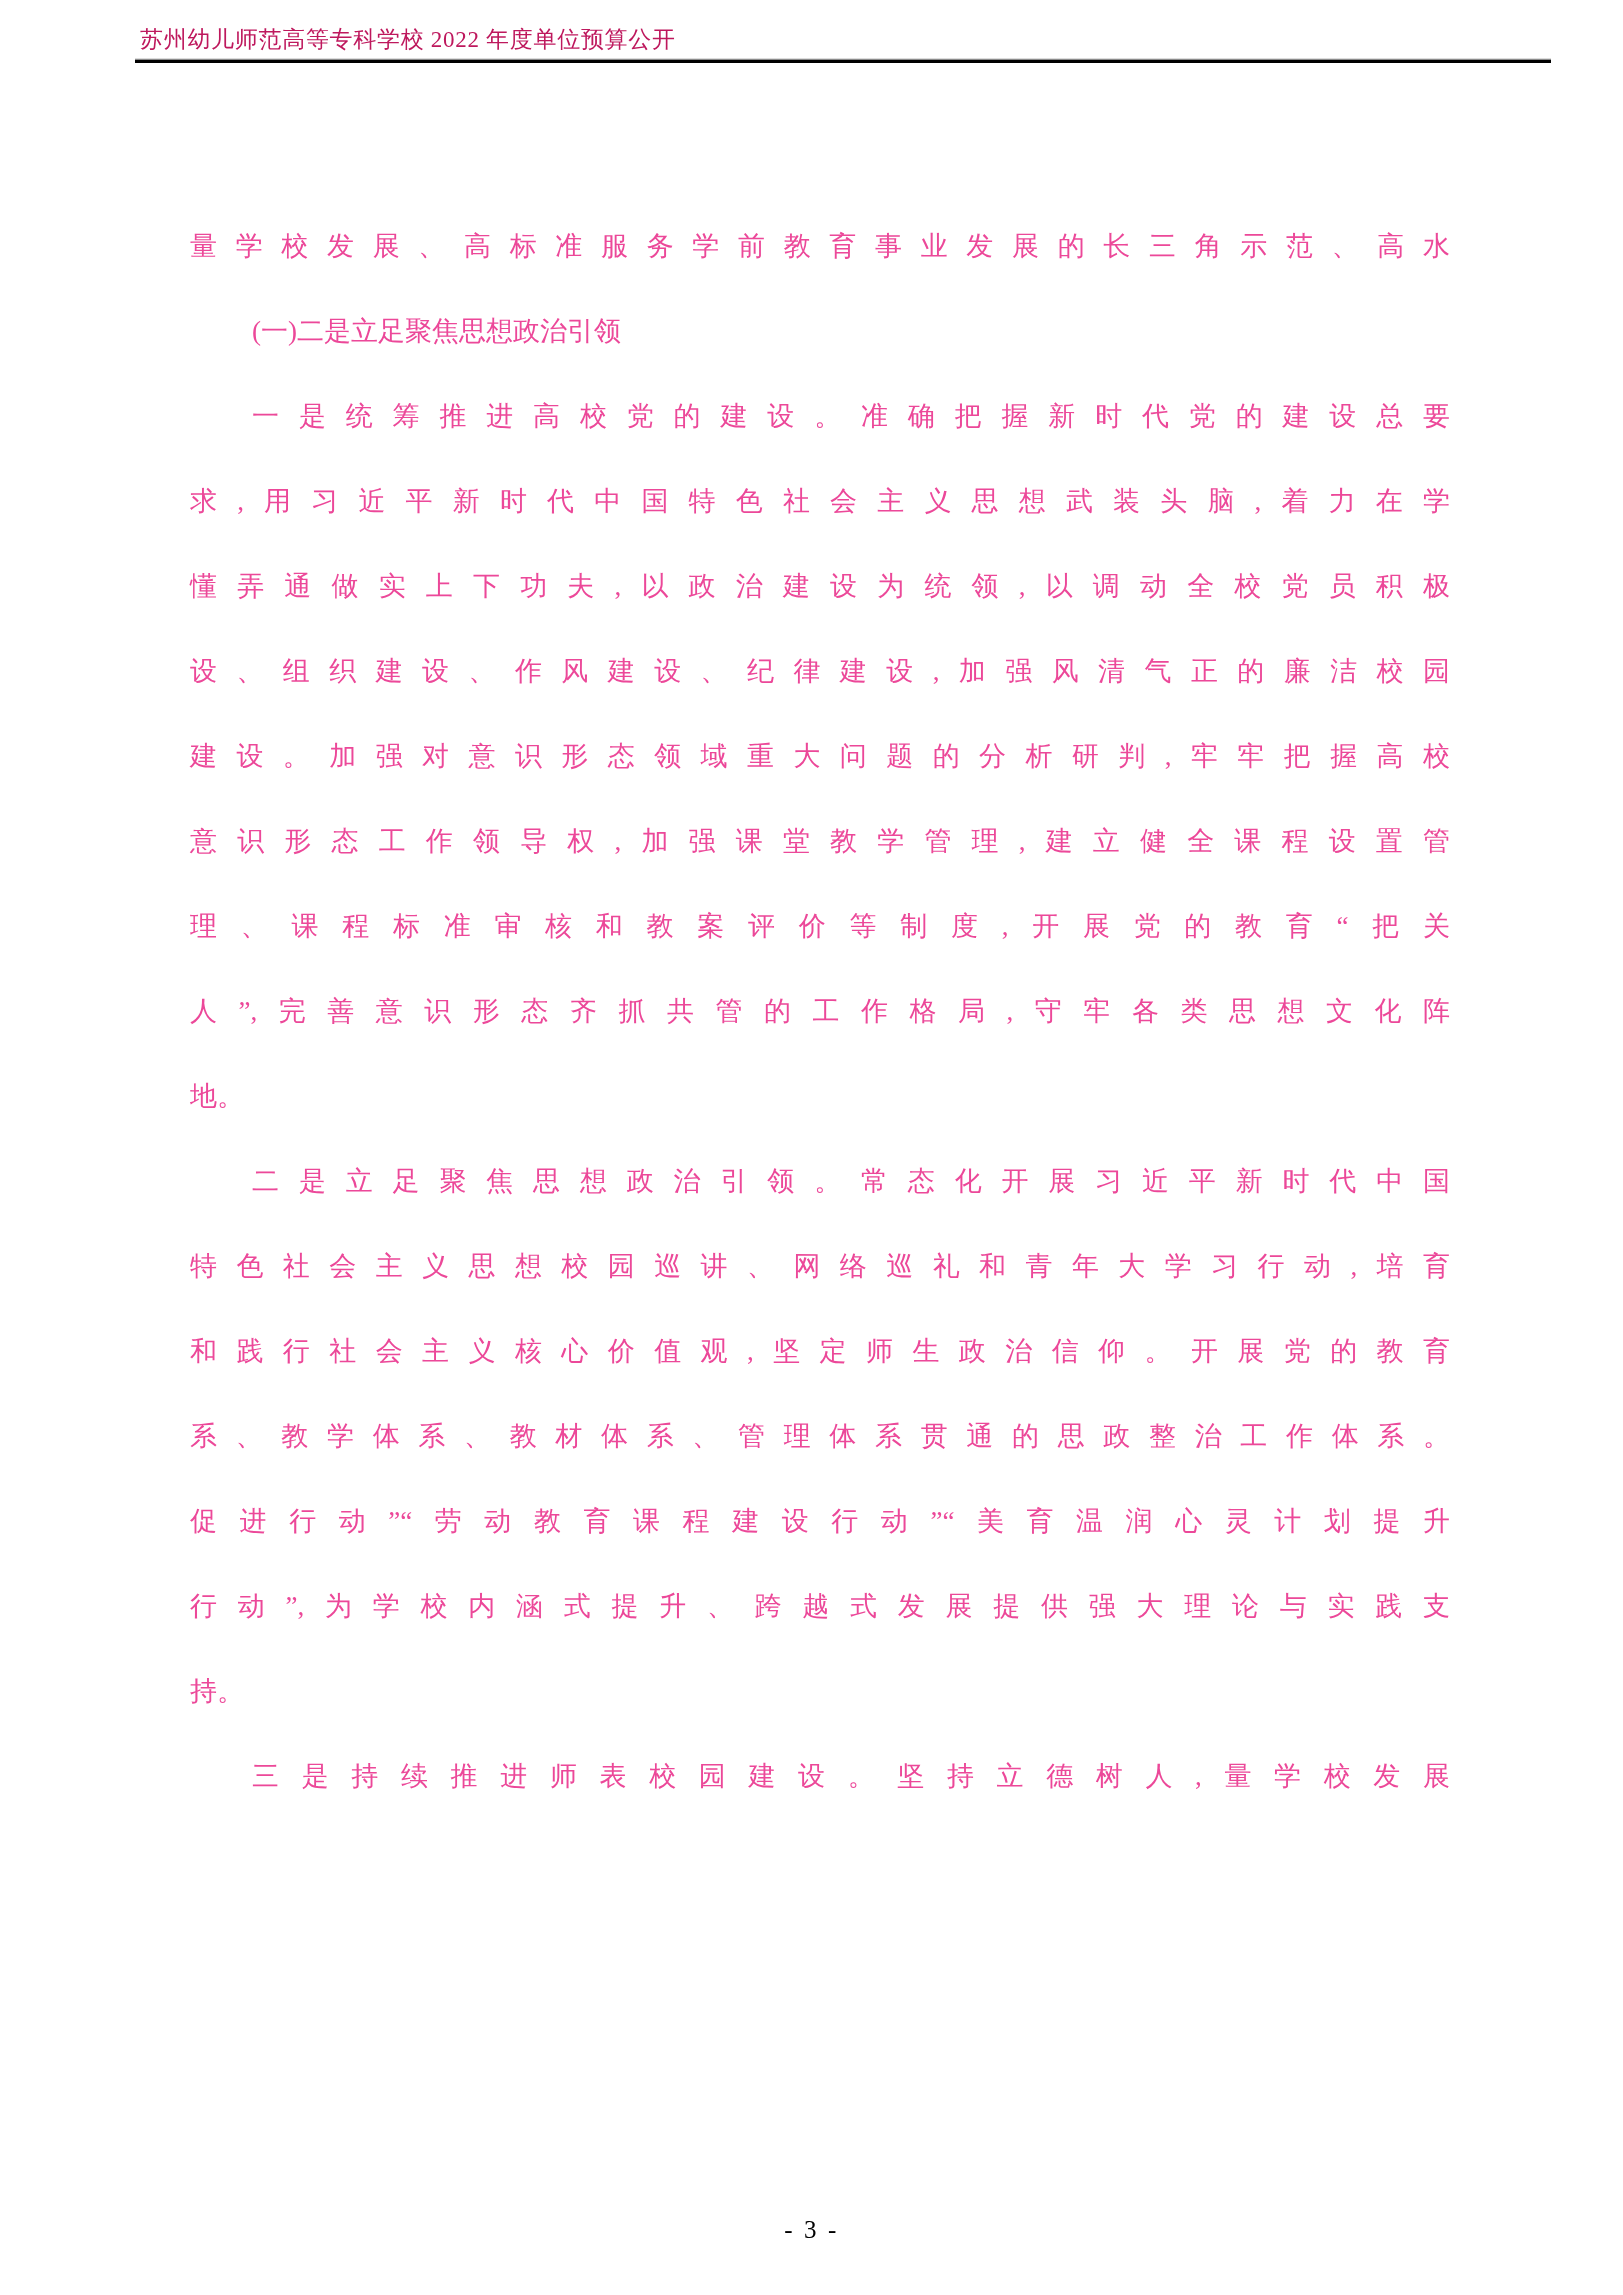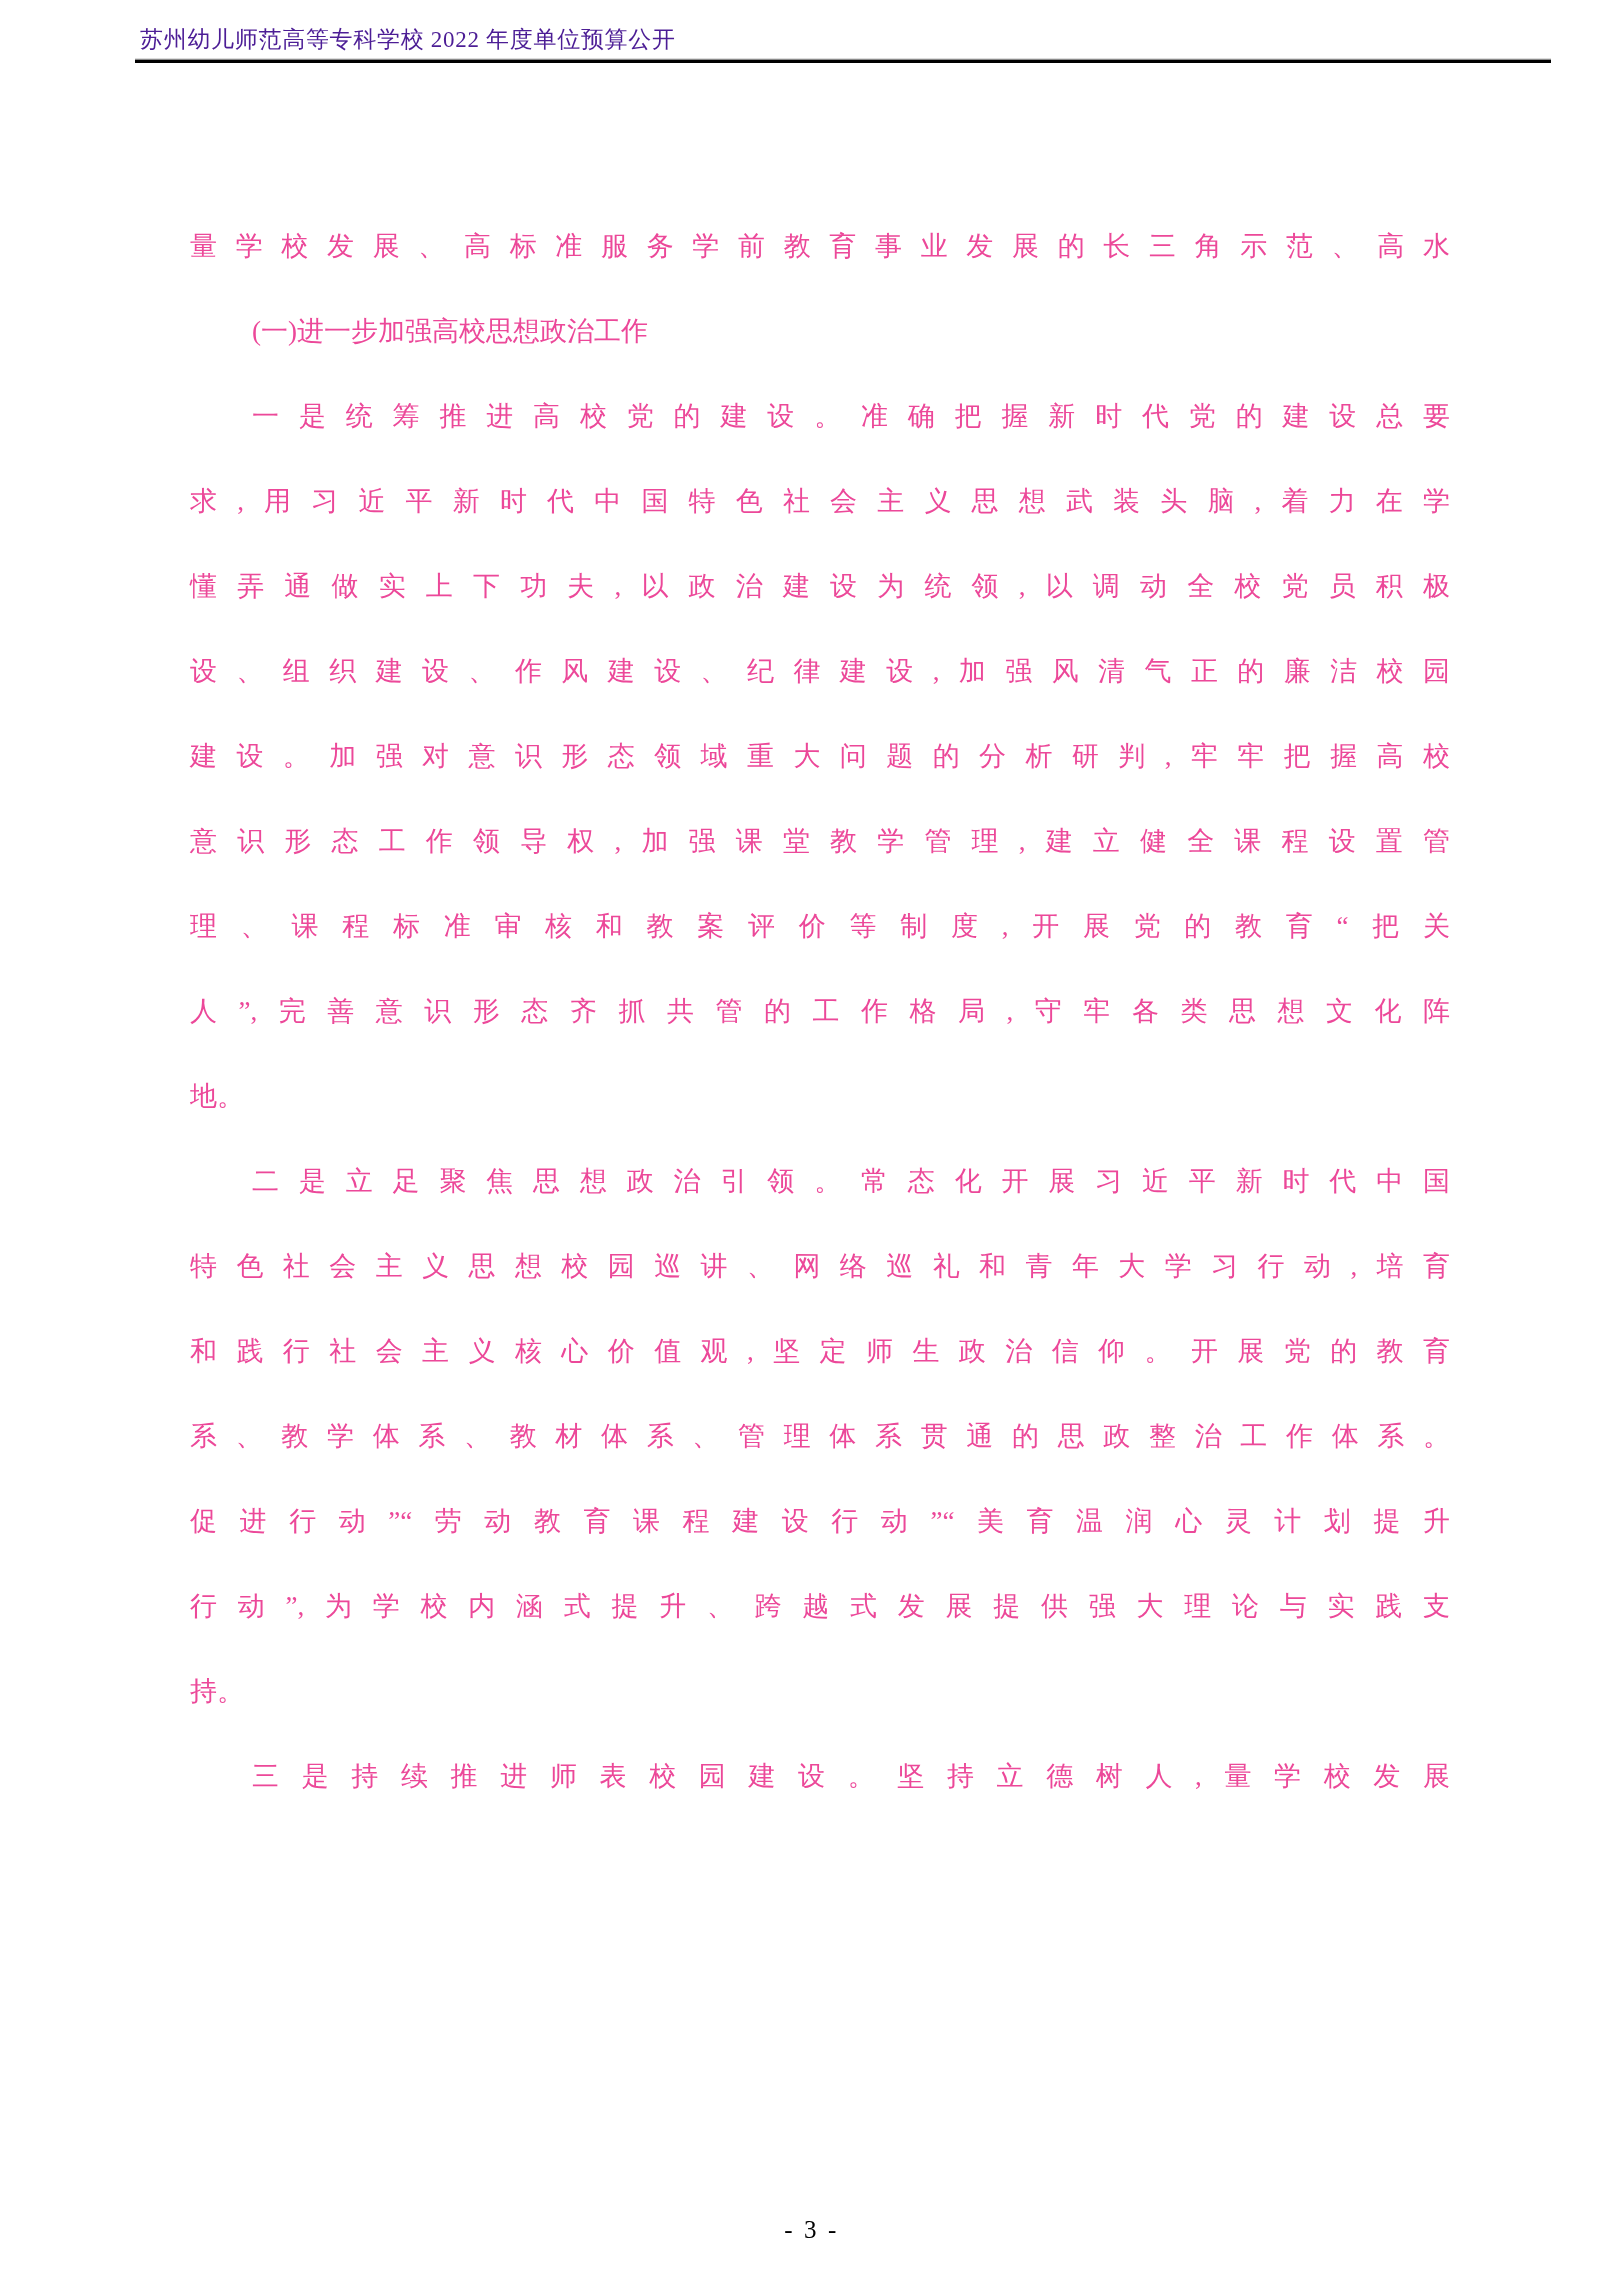--- a/index.html
+++ b/index.html
@@ -16,21 +16,21 @@
 
   
   .header-title {
     position: absolute;
     left: 140px;
     top: 26px;
     font-size: 23px;
     line-height: 27.5px;
     letter-spacing: 0.7px;
     white-space: nowrap;
-    color: #4c1d95;
+    color: #be185d;
   }
   .header-rule {
     position: absolute;
     left: 135px;
     top: 60px;
     width: 1416px;
     height: 2.6px;
     background: #000;
     box-shadow: 0 -1.3px 0 #8a8a8a;
   }
@@ -76,21 +76,21 @@
 
 <div class="page">
 
   <div>
     <div class="header-title">苏州幼儿师范高等专科学校 2022 年度单位预算公开</div>
     <div class="header-rule"></div>
   </div>
 
   <div class="body-text">
       <div class="line fill">量学校发展、高标准服务学前教育事业发展的长三角示范、高水</div>
-      <div class="line indent">(一)进一步加强高校思想政治工作</div>
+      <div class="line indent">(一)二是立足聚焦思想政治引领</div>
       <div class="line indent fill">一是统筹推进高校党的建设。准确把握新时代党的建设总要</div>
       <div class="line fill">求,用习近平新时代中国特色社会主义思想武装头脑,着力在学</div>
       <div class="line fill">懂弄通做实上下功夫,以政治建设为统领,以调动全校党员积极</div>
       <div class="line fill">设、组织建设、作风建设、纪律建设,加强风清气正的廉洁校园</div>
       <div class="line fill">建设。加强对意识形态领域重大问题的分析研判,牢牢把握高校</div>
       <div class="line fill">意识形态工作领导权,加强课堂教学管理,建立健全课程设置管</div>
       <div class="line fill">理、课程标准审核和教案评价等制度,开展党的教育“把关</div>
       <div class="line fill">人”,完善意识形态齐抓共管的工作格局,守牢各类思想文化阵</div>
       <div class="line">地。</div>
       <div class="line indent fill">二是立足聚焦思想政治引领。常态化开展习近平新时代中国</div>

